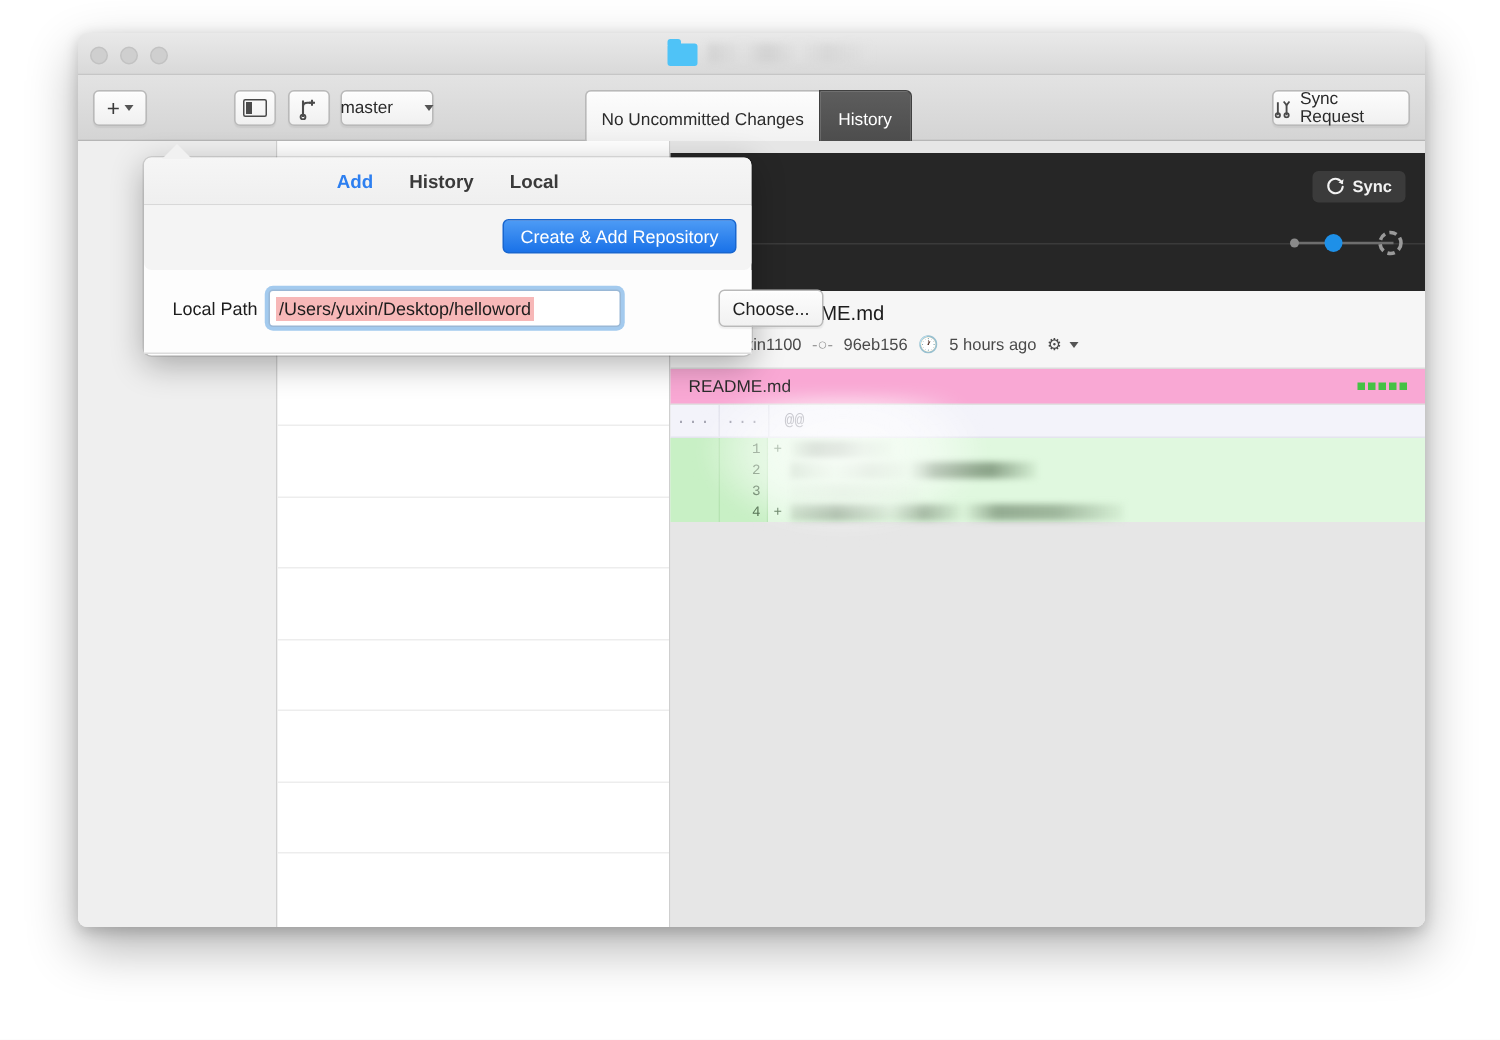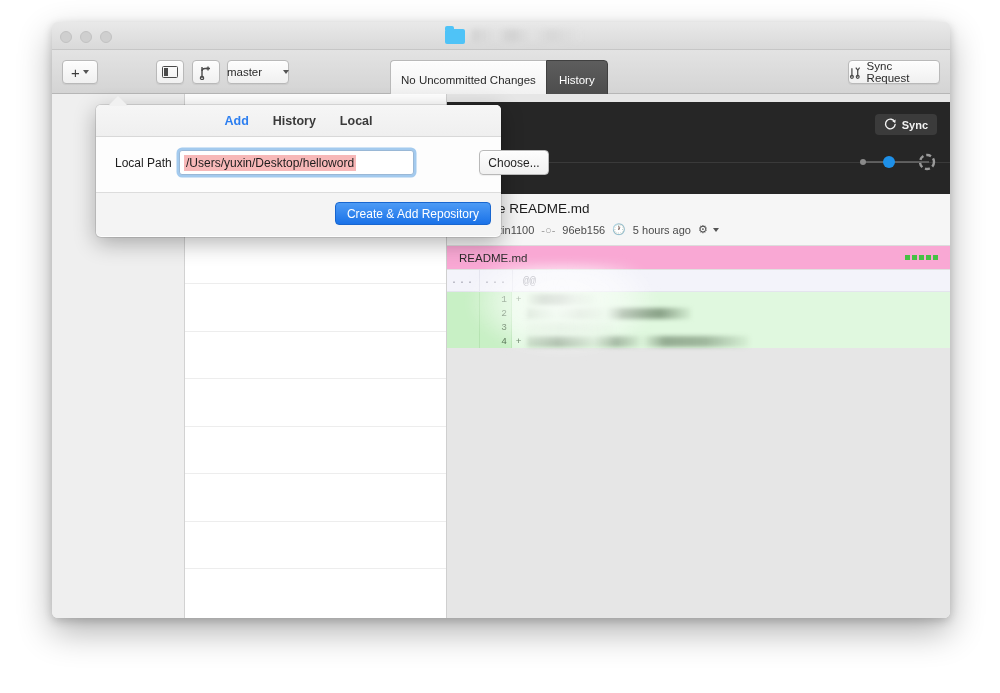--- a/index.html
+++ b/index.html
@@ -565,27 +565,27 @@
 
     <div id="popover">
       <div id="popover-arrow"></div>
 
       <div id="pop-tabs">
         <span class="pop-tab active">Add</span>
         <span class="pop-tab">History</span>
         <span class="pop-tab">Local</span>
       </div>
 
+      <div id="pop-footer">
+        <div id="btn-create-add">Create &amp; Add Repository</div>
+      </div>
+
       <div id="pop-body">
         <span id="label-localpath">Local Path</span>
         <div id="input-localpath">
           <span id="input-localpath-value">/Users/yuxin/Desktop/helloword</span>
         </div>
         <div id="btn-choose">Choose...</div>
       </div>
-
-      <div id="pop-footer">
-        <div id="btn-create-add">Create &amp; Add Repository</div>
-      </div>
     </div>
 
   </div>
 </div>
 
 </body></html>

